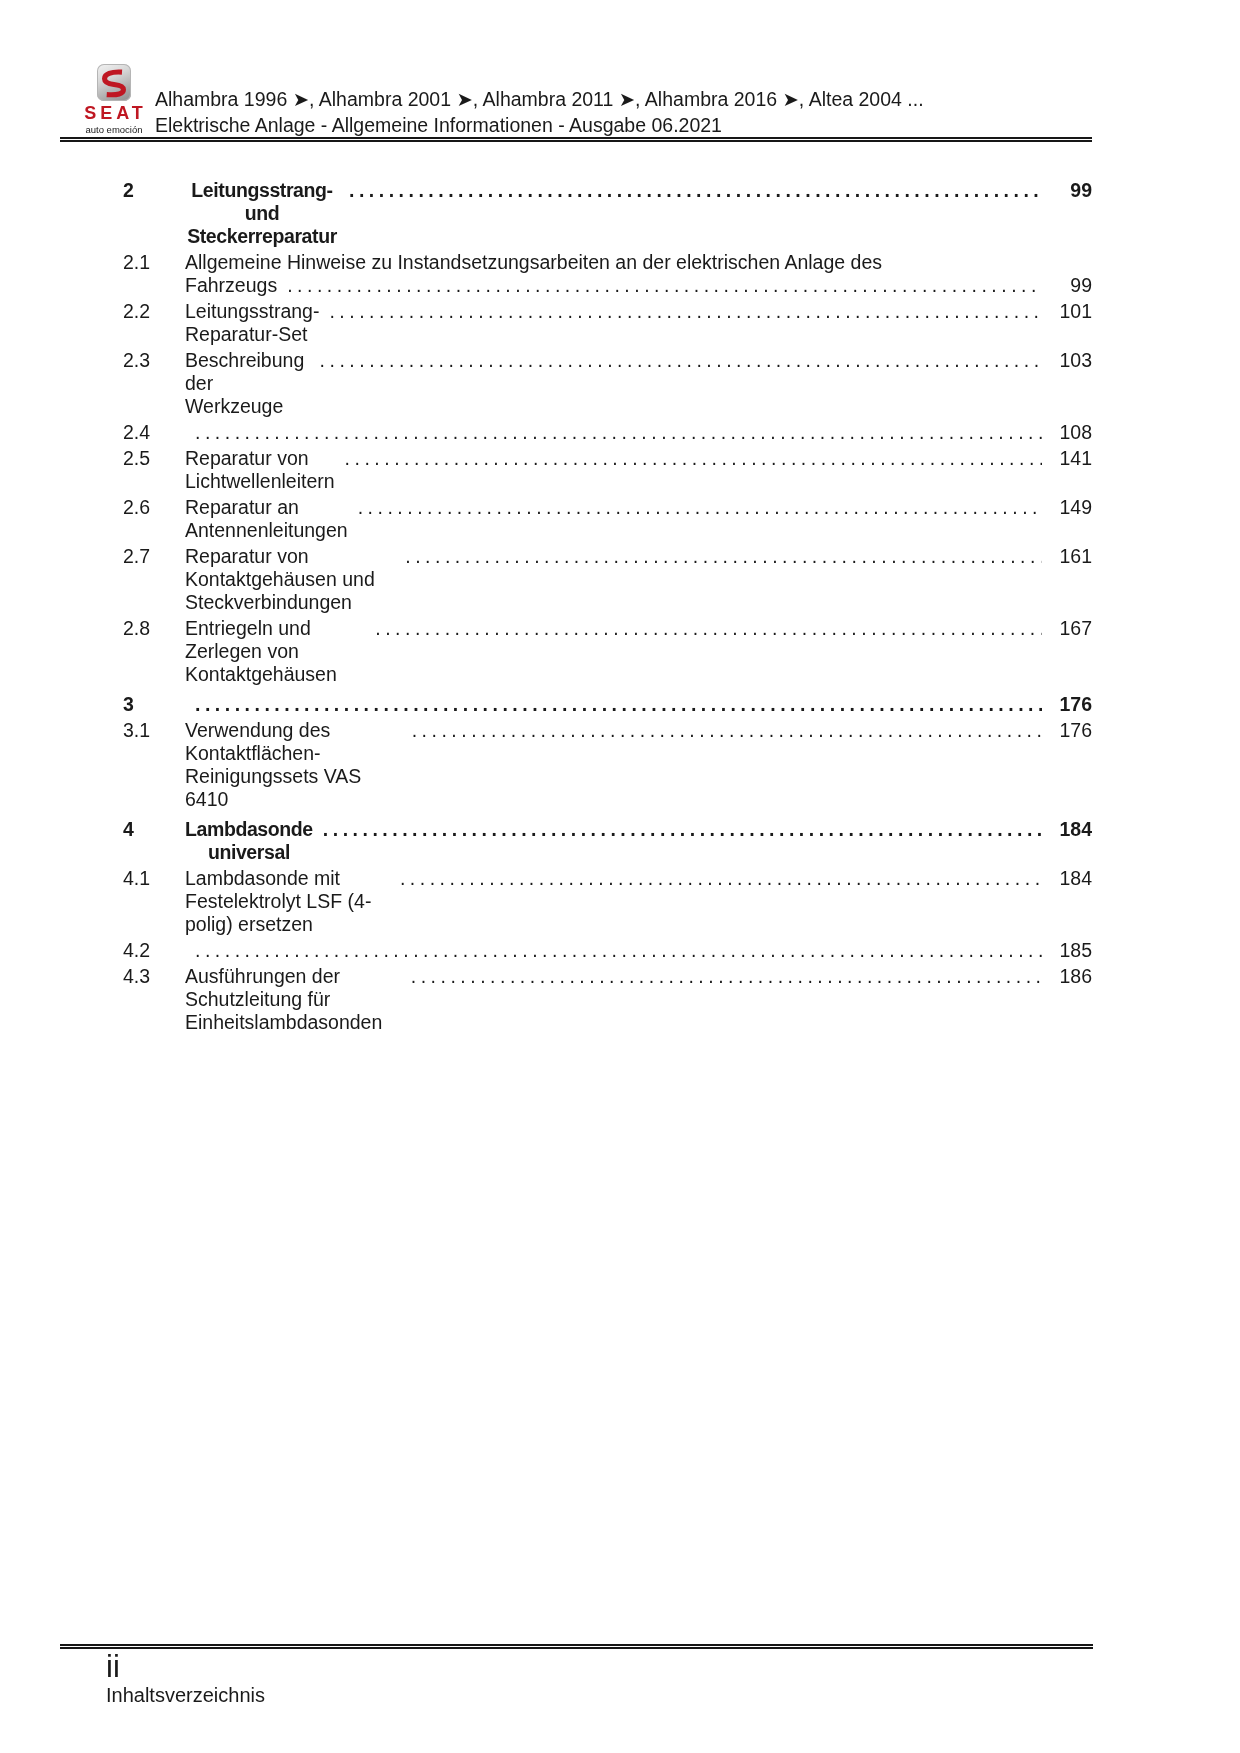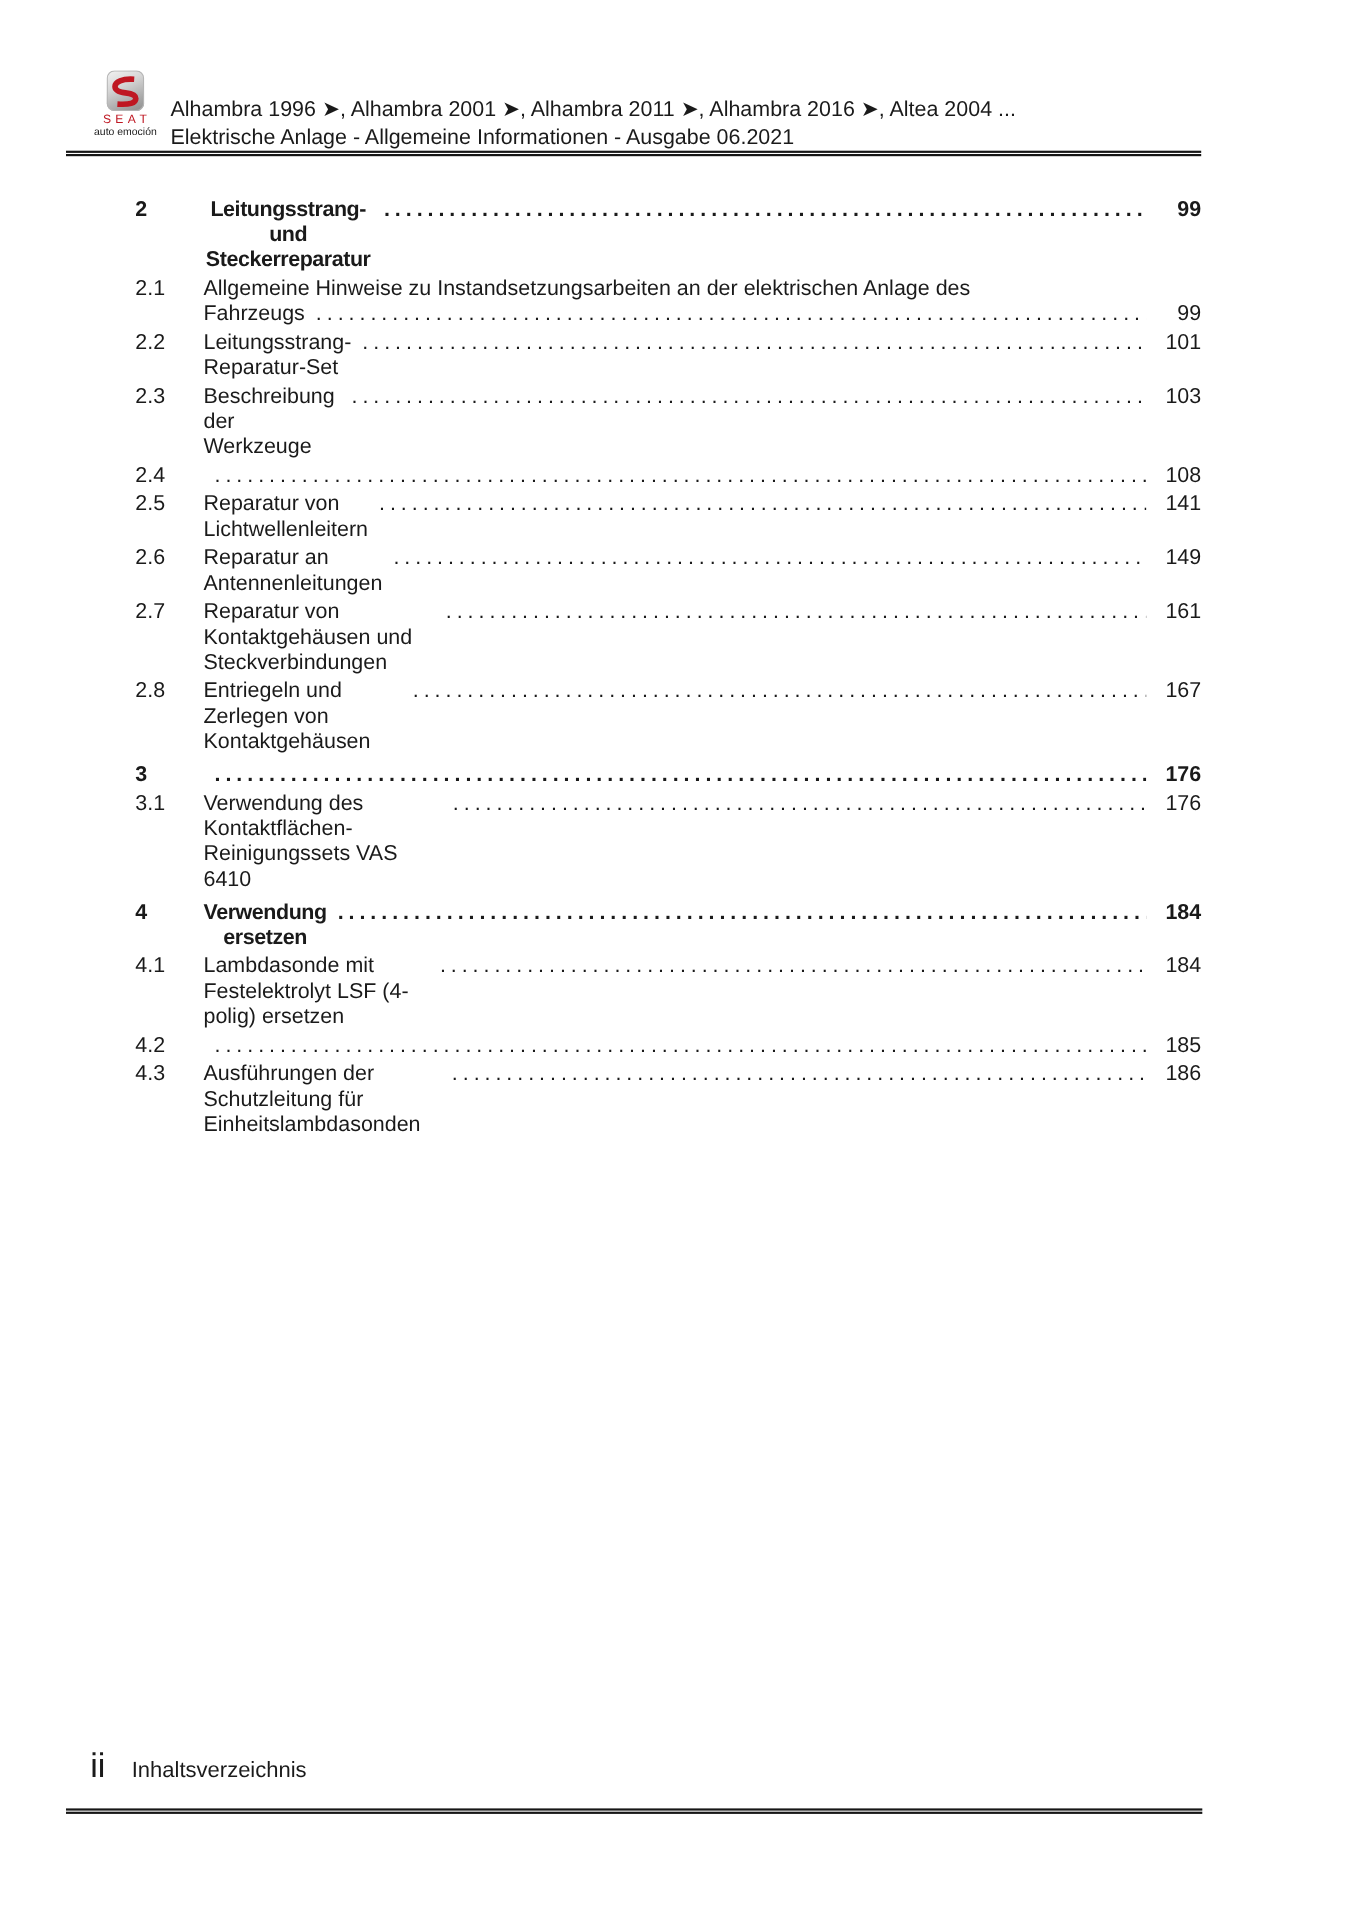--- a/index.html
+++ b/index.html
@@ -11,21 +11,21 @@
   }
 
   
   .logo-block { position:absolute; left:78px; top:64px; width:72px; text-align:center; }
   .logo-mark {
     width:34px; height:37px; margin:0 auto; border-radius:7px;
     background:linear-gradient(155deg,#f3f3f3 0%,#d8d8d8 35%,#a8a8a8 75%,#8d8d8d 100%);
     box-shadow:inset 0 0 0 1px #b5b5b5;
     display:flex; align-items:center; justify-content:center;
   }
-  .logo-word { font-size:11px; font-weight:normal; letter-spacing:4px; margin-top:2px; margin-left:3px; }
+  .logo-word { font-size:18px; font-weight:bold; letter-spacing:4px; margin-top:2px; margin-left:3px; }
   .logo-tag  { font-size:9.5px; margin-top:0px; color:#1a1a1a; }
 
   .header-text { position:absolute; left:155px; top:86px; font-size:19.5px; line-height:26px; white-space:nowrap; }
 
   .rule { position:absolute; height:5px; box-sizing:border-box;
           border-top:2px solid #161616; border-bottom:2px solid #161616; background:#ffffff; }
   .header-rule { left:60px; top:137px; width:1032px; }
   .footer-rule { left:60px; top:1644px; width:1033px; }
 
   
@@ -35,21 +35,21 @@
   .toc-row.bold .toc-title { letter-spacing:-0.4px;text-align:center; }
   .toc-num  { flex:0 0 62px; line-height:23px; }
   .toc-body { flex:1 1 auto; min-width:0; }
   .l1, .l2  { display:flex; align-items:baseline; line-height:23px; }
   .toc-title, .toc-title2 { flex:0 1 auto; }
   .dots { flex:1 1 auto; overflow:hidden; white-space:nowrap; min-width:18px;
           letter-spacing:4.5px; margin:0 4px 0 10px; }
   .toc-page { flex:0 0 auto; min-width:46px; text-align:right; }
 
   
-  .footer { position:absolute; left:82px; top:1588px; display:flex; align-items:baseline; }
+  .footer { position:absolute; left:82px; top:1650px; display:flex; align-items:baseline;flex-direction:column; }
   .footer-page { font-size:31px; line-height:34px; }
   .footer-label { font-size:20px; margin-left:24px; }
 </style>
 </head>
 <body>
 
 <div class="page">
 
   <div class="logo-block">
     <div class="logo-mark">
@@ -188,21 +188,21 @@
           <span class="dots">......................................................................................................................................................</span>
           <span class="toc-page">176</span>
         </span>
 
       </span>
     </div>
       <div class="toc-row bold">
       <span class="toc-num">4</span>
       <span class="toc-body">
         <span class="l1">
-          <span class="toc-title">Verwendung ersetzen</span>
+          <span class="toc-title">Lambdasonde universal</span>
           <span class="dots">......................................................................................................................................................</span>
           <span class="toc-page">184</span>
         </span>
 
       </span>
     </div>
       <div class="toc-row">
       <span class="toc-num">4.1</span>
       <span class="toc-body">
         <span class="l1">

